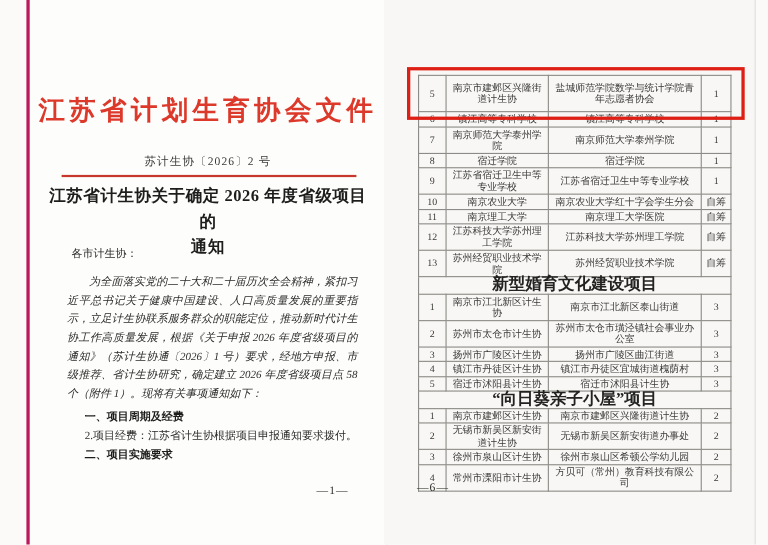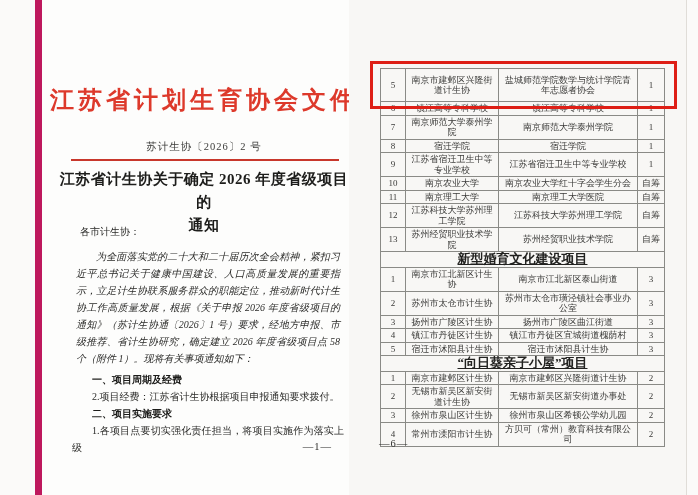--- a/index.html
+++ b/index.html
@@ -3,22 +3,22 @@
 <meta charset="utf-8">
 <style>
   html,body{margin:0;padding:0;}
   body{
     width:698px;height:495px;overflow:hidden;position:relative;
     background:#fbfaf9;
     font-family:"Liberation Serif","DejaVu Serif",serif;
   }
   .page{position:absolute;top:0;height:495px;}
   #left-page{
-    left:35px;width:324px;background:#fdfdfc;
-    border-left:7px solid #be185d;border-right:1px solid #dbd9d4;
+    left:24px;width:324px;background:#fdfdfc;
+    border-left:3px solid #be185d;border-right:1px solid #dbd9d4;
   }
   #right-page{
     left:349px;width:337px;background:#f8f7f5;
     border-right:1px solid #e0ddd8;
   }
   
   .letterhead{
     position:absolute;top:84px;left:0;width:100%;
     text-align:center;color:#dd392b;font-weight:bold;
     font-size:24px;letter-spacing:4px;white-space:nowrap;
@@ -54,21 +54,21 @@
     border-collapse:collapse;table-layout:fixed;width:284px;
     background:transparent;
   }
   .project-table td{
     border:1px solid #8a8a86;
     font-size:9px;line-height:10.5px;padding:1px 2px;
     text-align:center;vertical-align:middle;color:#3a3a38;
     word-break:break-all;
   }
   .project-table tr.section-row td{
-    font-weight:bold;font-size:13px;color:#222220;padding:2px 0;text-decoration:underline;
+    font-weight:bold;font-size:15px;color:#222220;padding:2px 0;
   }
   .project-table tr.row-tall td{height:30px;}
   .highlight-box{
     position:absolute;left:21px;top:61px;width:301px;height:42px;
     border:3px solid #de1f16;background:transparent;z-index:5;
   }
   .page-num-right{
     position:absolute;top:438px;left:30px;
     font-size:10.5px;color:#2e2e2c;letter-spacing:1px;
   }
@@ -81,21 +81,20 @@
   <div class="doc-number">苏计生协〔2026〕2 号</div>
   <div class="red-rule"></div>
   <div class="doc-title">江苏省计生协关于确定 2026 年度省级项目的
 通知</div>
   <div class="left-body">
     <p class="salutation">各市计生协：</p>
     <p class="para">为全面落实党的二十大和二十届历次全会精神，紧扣习近平总书记关于健康中国建设、人口高质量发展的重要指示，立足计生协联系服务群众的职能定位，推动新时代计生协工作高质量发展，根据《关于申报 2026 年度省级项目的通知》（苏计生协通〔2026〕1 号）要求，经地方申报、市级推荐、省计生协研究，确定建立 2026 年度省级项目点 58 个（附件 1）。现将有关事项通知如下：</p>
     <div class="heading">一、项目周期及经费</div>
     <div class="item">2.项目经费：江苏省计生协根据项目申报通知要求拨付。</div>
     <div class="heading">二、项目实施要求</div>
-    <div class="item">1.各项目点要切实强化责任担当，将项目实施作为落实上级</div>
   </div>
   <div class="page-num-left">—1—</div>
 </div>
 
 <div id="right-page" class="page">
   <div class="highlight-box"></div>
   <table class="project-table">
     <colgroup>
       <col style="width:25px">
         <col style="width:93px">

